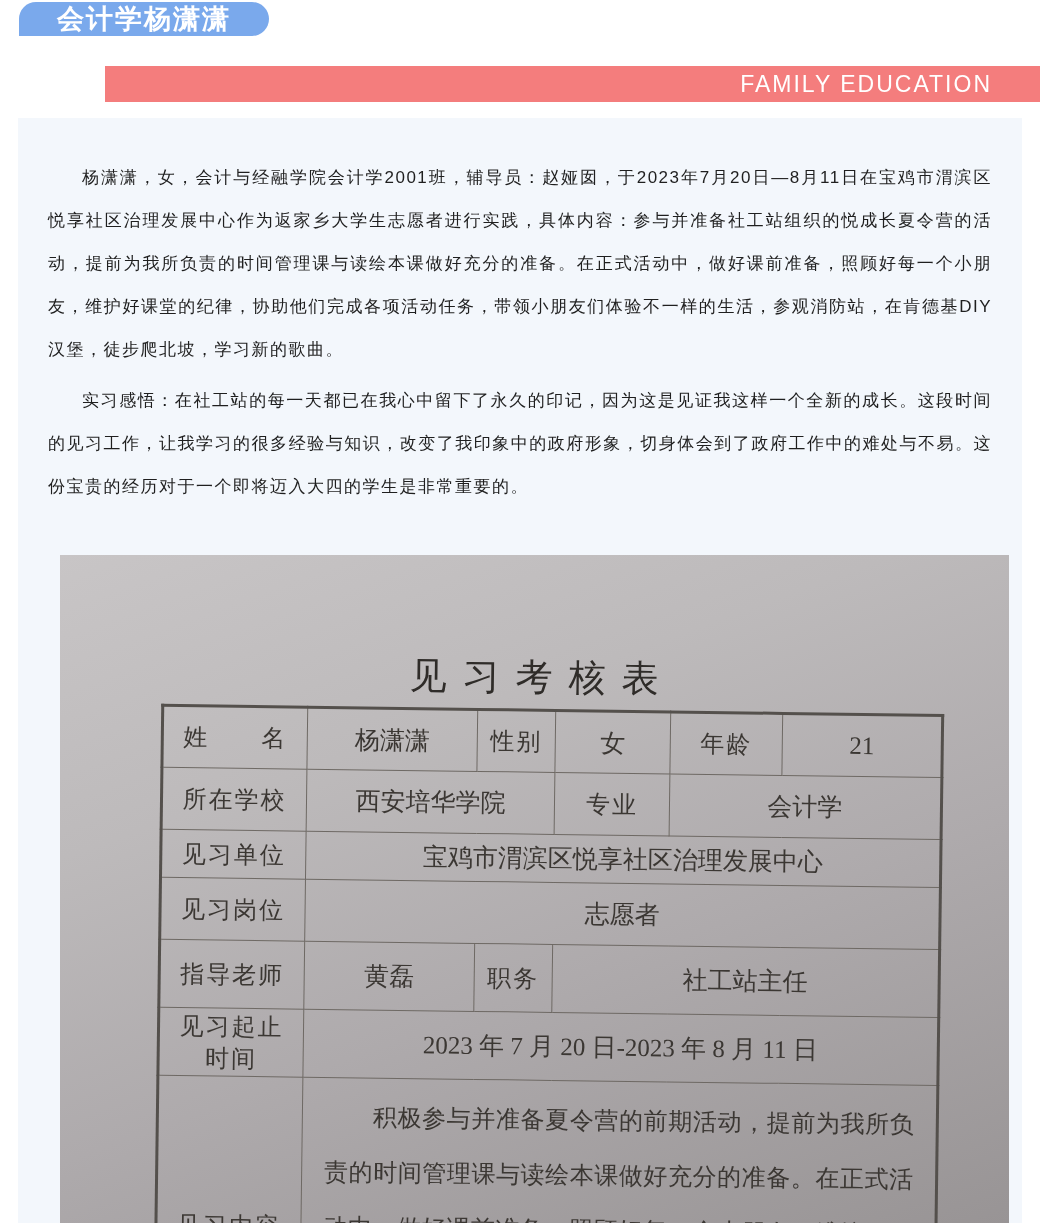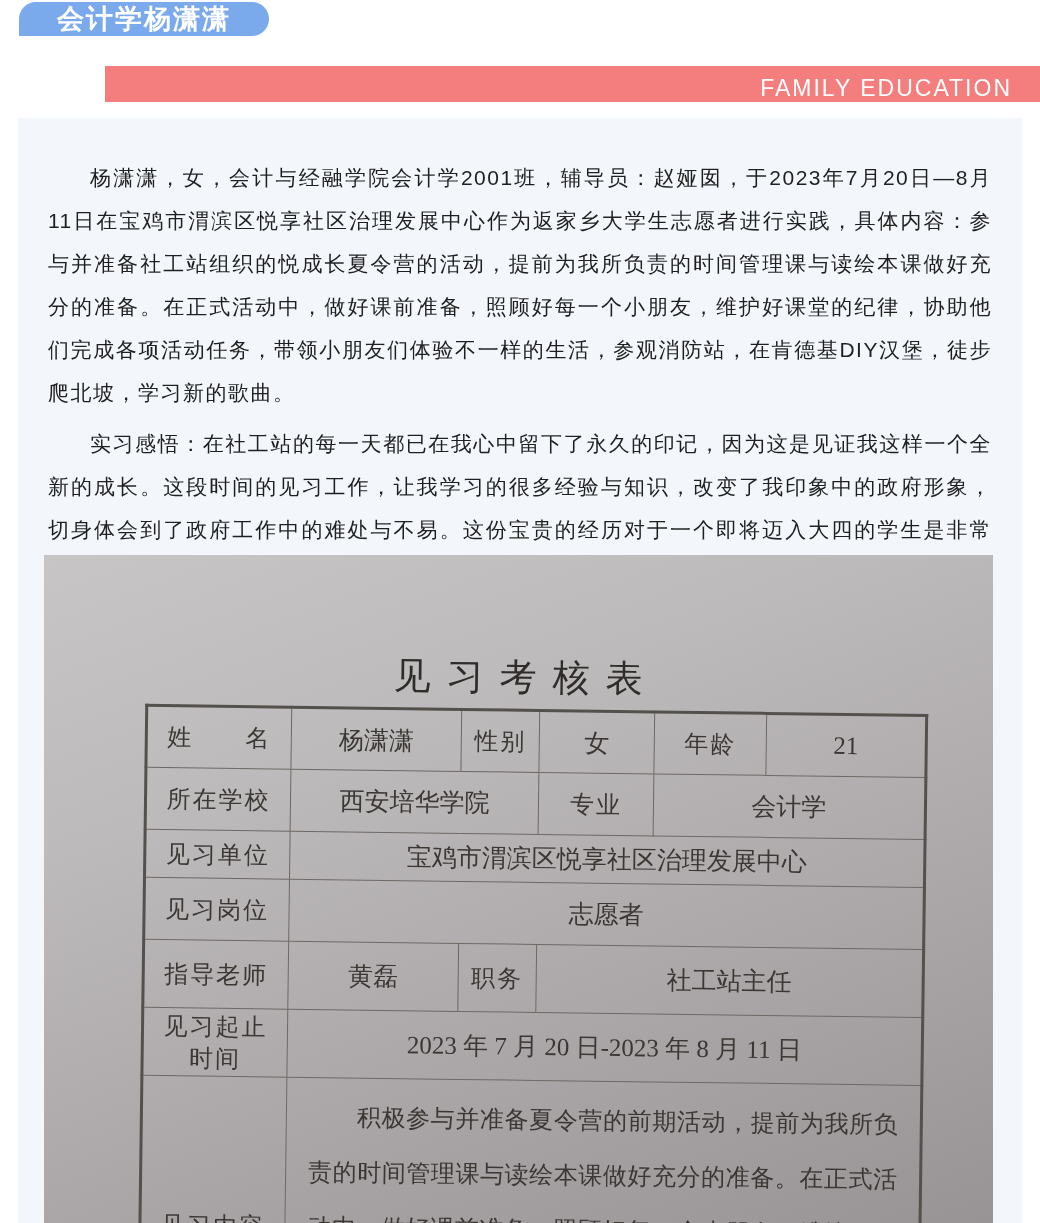--- a/index.html
+++ b/index.html
@@ -18,42 +18,42 @@
     background: #7aa9ec;
     border-radius: 28px 28px 28px 0;
     display: flex; align-items: center; justify-content: center;
     color: #ffffff; font-size: 27px; font-weight: bold; letter-spacing: 2px;
   }
 
   
   .banner {
     position: absolute; left: 105px; top: 66px; width: 935px; height: 36px;
     background: #f47d7d;
-    display: flex; align-items: flex-end; justify-content: flex-end;
-    padding-right: 28px;
+    display: flex; align-items: center; justify-content: flex-end;
+    padding-right: 48px;
     color: #ffffff; font-size: 23px; font-weight: 500; letter-spacing: 2px;
   }
 
   
   .card {
     position: absolute; left: 18px; top: 118px;
     width: 1004px; height: 1105px;
     background: #f3f7fc;
     padding: 38px 30px 0 30px;
   }
 
   .para {
-    font-size: 21px; line-height: 43px; letter-spacing: 1.5px;
+    font-size: 17px; line-height: 43px; letter-spacing: 1.5px;
     color: #1f1f1f; text-align: justify; text-indent: 2em;
     margin-bottom: 8px;
   }
 
   
   .photo {
-    position: absolute; left: 26px; top: 437px;
+    position: absolute; left: 42px; top: 437px;
     width: 949px; height: 668px;
     background: linear-gradient(160deg, #c8c5c6 0%, #bdbabb 30%, #aeaaac 60%, #989495 100%);
     overflow: hidden;
   }
   .paper {
     transform: rotate(0.75deg);
     transform-origin: 120px 0;
     font-family: "Liberation Serif", serif;
     color: #3b3733;
   }

